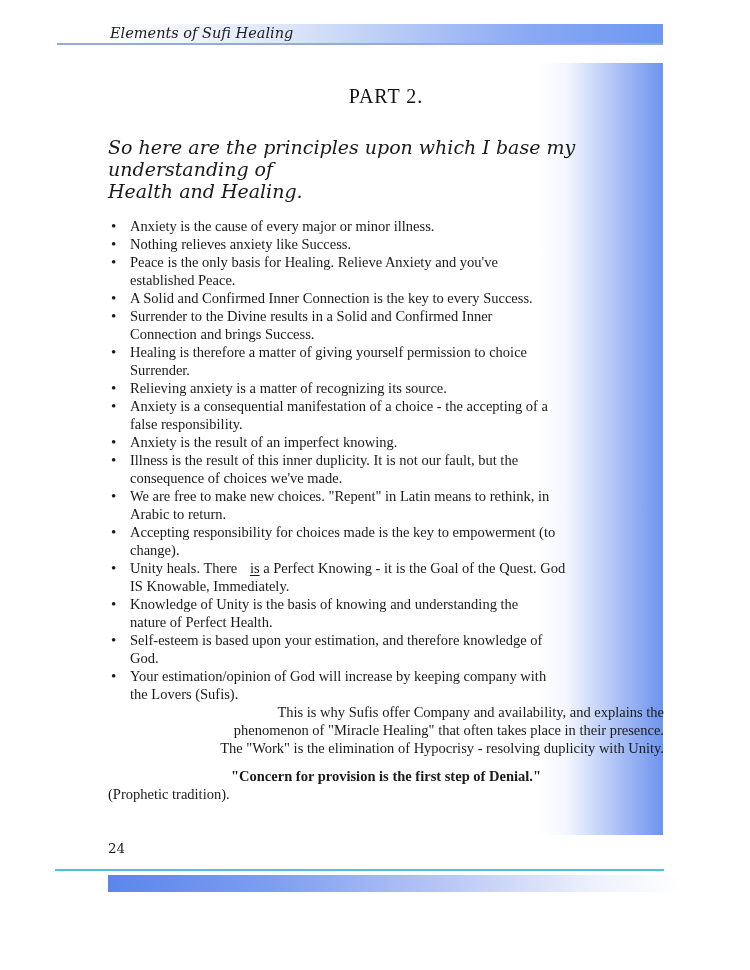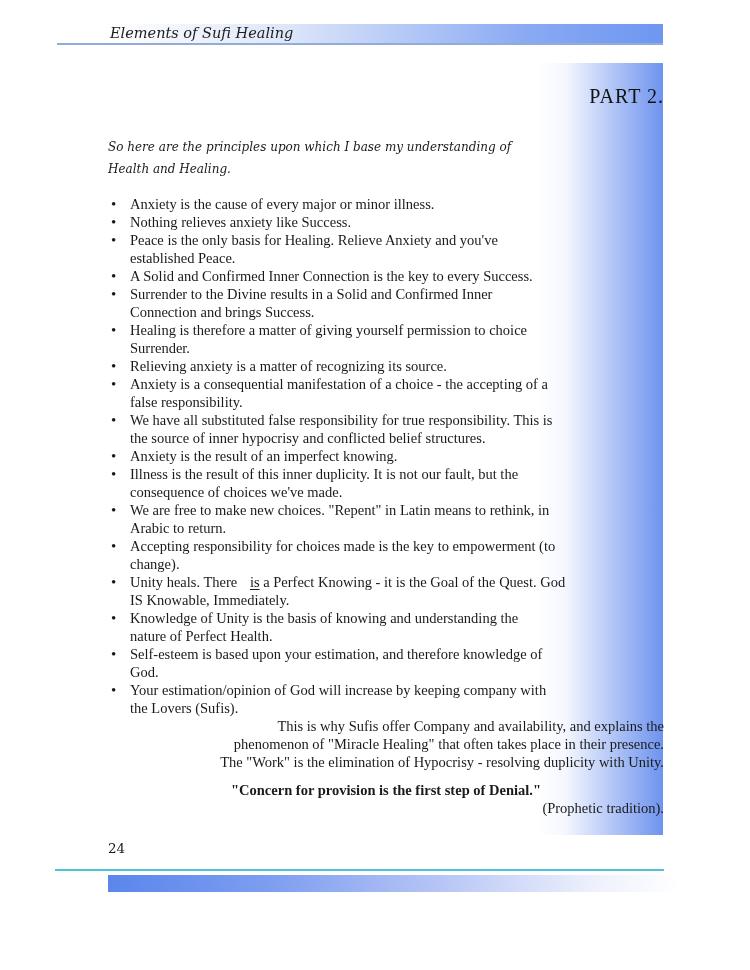--- a/index.html
+++ b/index.html
@@ -61,29 +61,29 @@
     position: absolute;
     left: 108px; top: 84px;
     width: 556px;
     z-index: 2;
   }
   .part-title {
     margin: 0;
     font-size: 20px;
     font-weight: 400;
     letter-spacing: 1px;
-    text-align: right;
+    text-align: center;
     line-height: 24px;
     color: #111111;
   }
   .intro {
     margin: 28px 0 0 0;
     font-family: "DejaVu Serif", serif;
     font-style: italic;
-    font-size: 12px;
+    font-size: 19px;
     line-height: 22px;
     white-space: pre-line;
   }
   .bullets {
     margin: 15px 0 0 0;
     padding: 0;
     list-style: none;
     font-size: 14.5px;
     line-height: 18px;
   }
@@ -110,21 +110,21 @@
     margin: 10px 0 0 0;
     font-size: 14.5px;
     line-height: 18px;
     font-weight: 700;
     text-align: center;
   }
   .attribution {
     margin: 0;
     font-size: 14.5px;
     line-height: 18px;
-    text-align: right;
+    text-align: left;
   }
 
   
   .page-number {
     position: absolute;
     left: 108px; top: 840px;
     font-family: "DejaVu Serif", serif;
     font-size: 13.5px;
     z-index: 3;
   }
@@ -152,22 +152,20 @@
         <li>Peace is the only basis for Healing. Relieve Anxiety and you've
 established Peace.</li>
         <li>A Solid and Confirmed Inner Connection is the key to every Success.</li>
         <li>Surrender to the Divine results in a Solid and Confirmed Inner
 Connection and brings Success.</li>
         <li>Healing is therefore a matter of giving yourself permission to choice
 Surrender.</li>
         <li>Relieving anxiety is a matter of recognizing its source.</li>
         <li>Anxiety is a consequential manifestation of a choice - the accepting of a
 false responsibility.</li>
-        <li>We have all substituted false responsibility for true responsibility. This is
-the source of inner hypocrisy and conflicted belief structures.</li>
         <li>Anxiety is the result of an imperfect knowing.</li>
         <li>Illness is the result of this inner duplicity. It is not our fault, but the
 consequence of choices we've made.</li>
         <li>We are free to make new choices. "Repent" in Latin means to rethink, in
 Arabic to return.</li>
         <li>Accepting responsibility for choices made is the key to empowerment (to
 change).</li>
         <li>Unity heals. There <u>is</u> a Perfect Knowing - it is the Goal of the Quest. God
 IS Knowable, Immediately.</li>
         <li>Knowledge of Unity is the basis of knowing and understanding the

